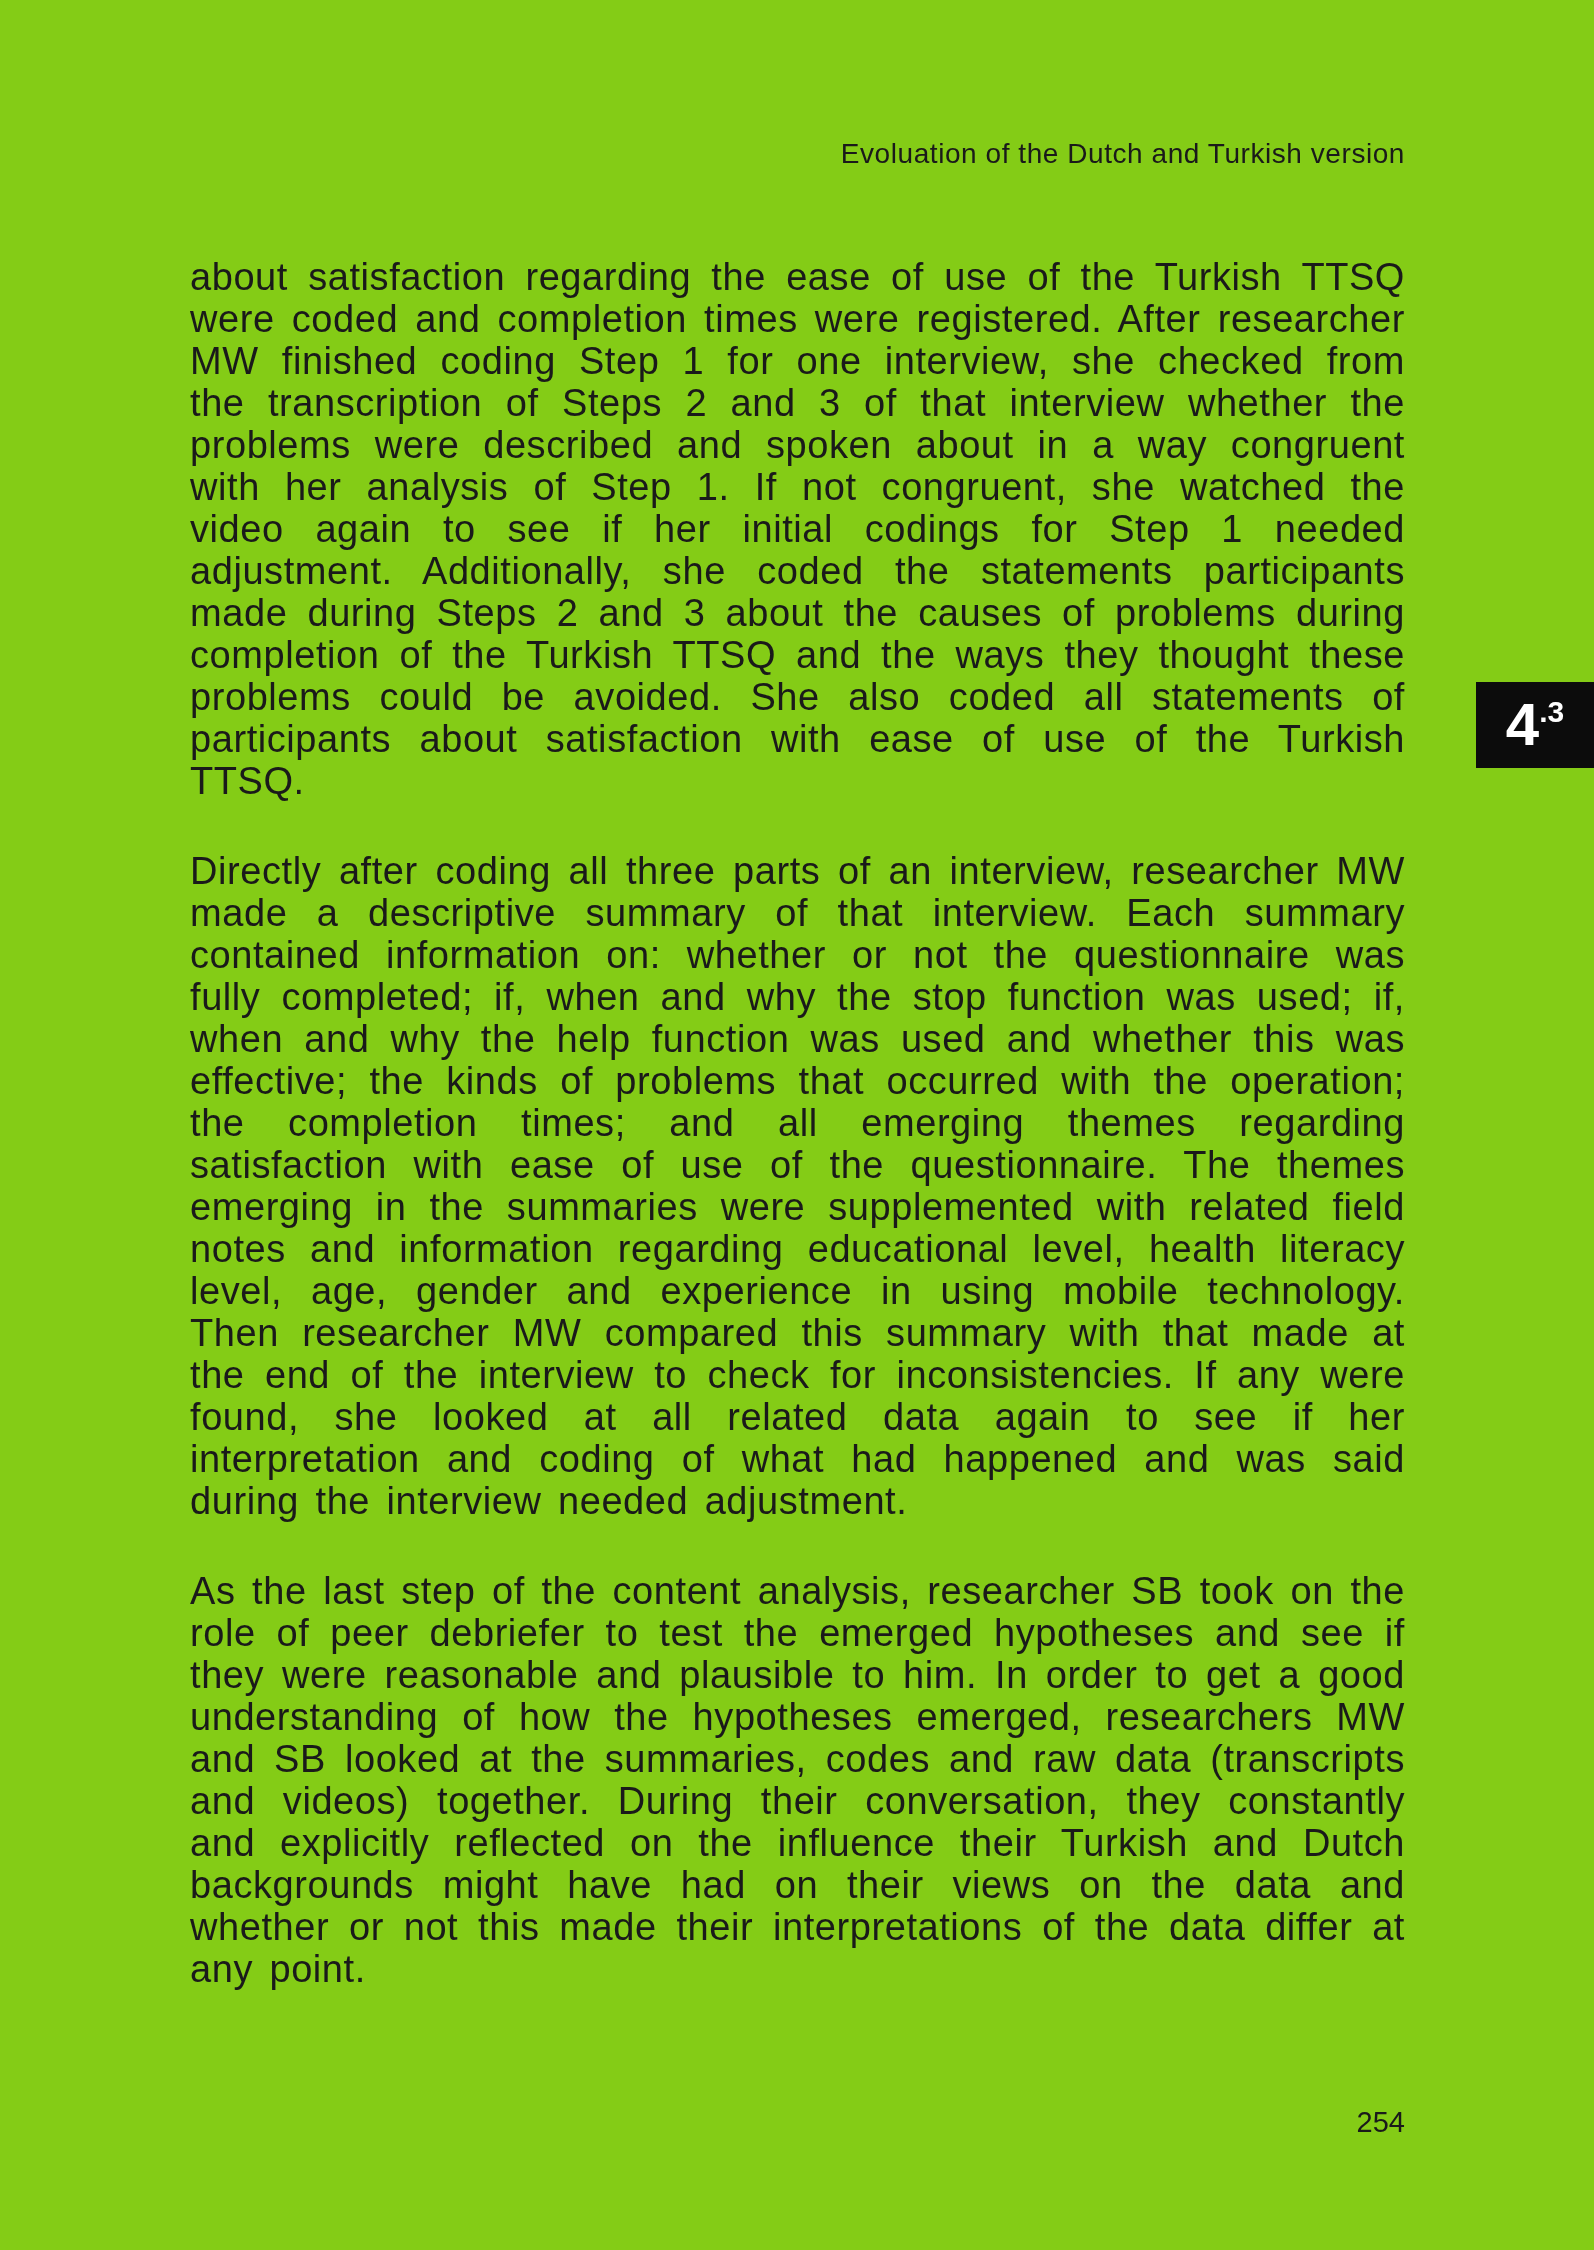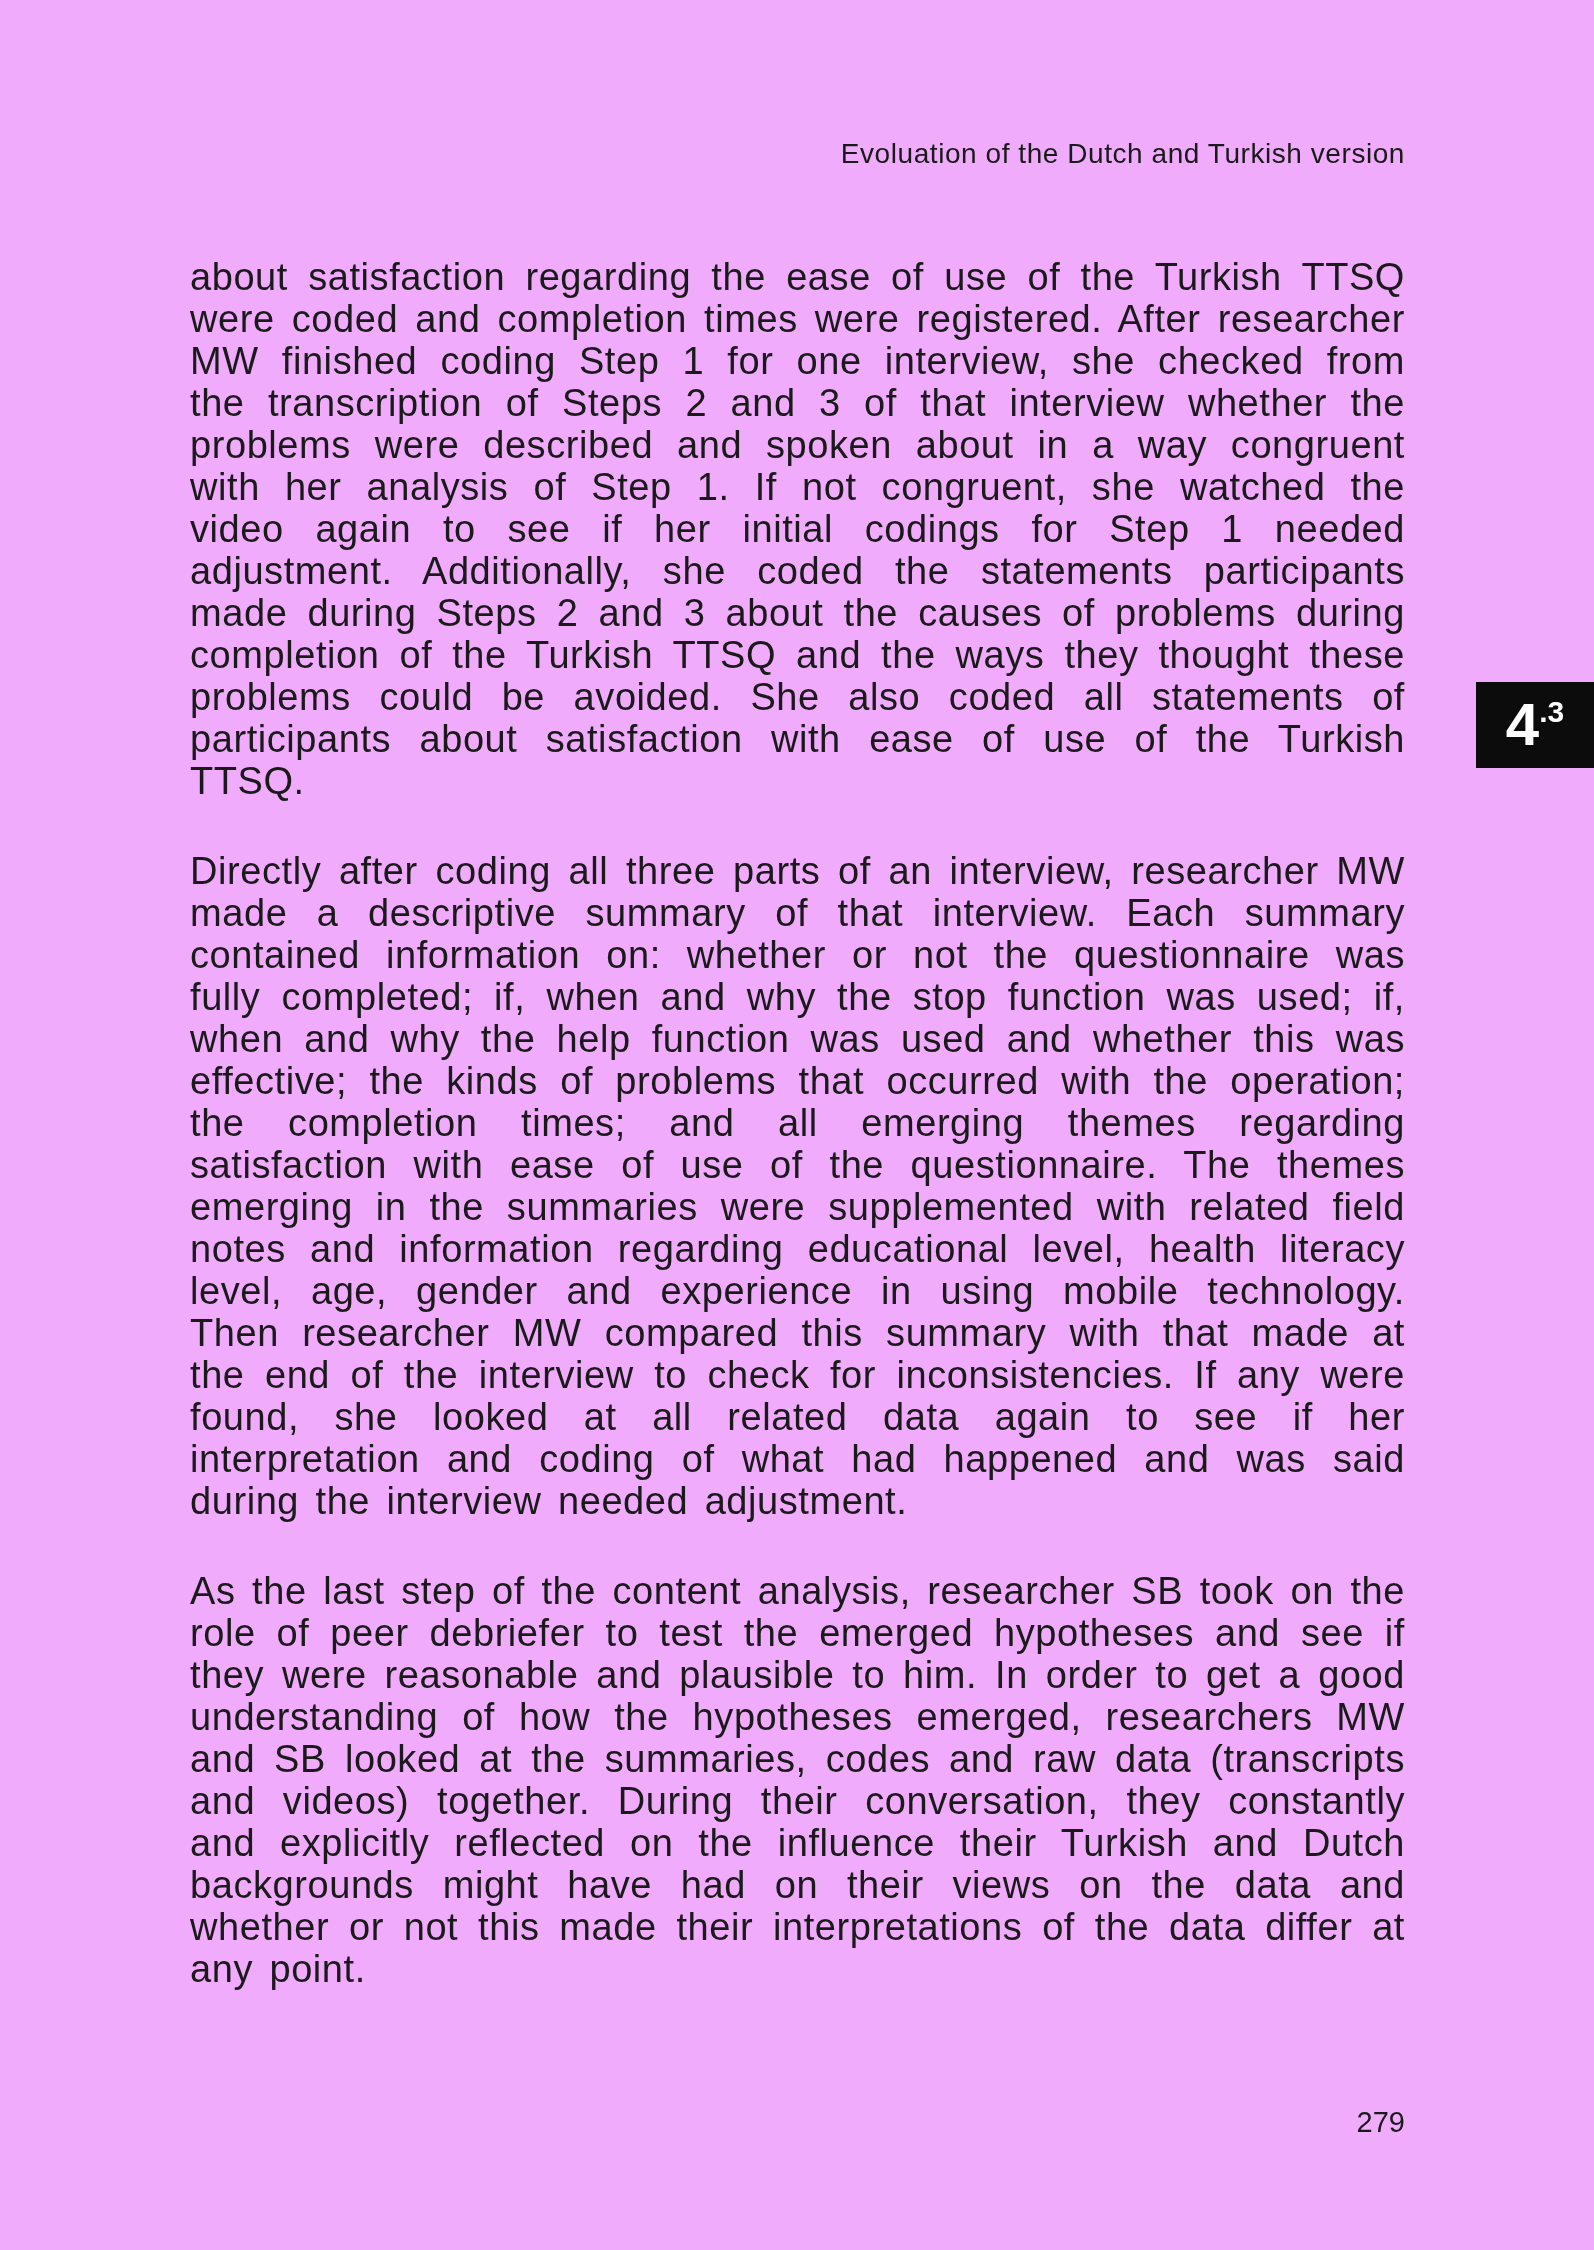--- a/index.html
+++ b/index.html
@@ -1,21 +1,21 @@
 <!DOCTYPE html>
 <html><head>
 <meta charset="utf-8">
 <style>
   * { margin: 0; padding: 0; box-sizing: border-box; }
   html, body { background: #ffffff; }
   .page {
     position: relative;
     width: 1594px;
     height: 2250px;
-    background: #f0abfc;
+    background: #84cc16;
     font-family: "Liberation Sans", sans-serif;
     color: #161616;
     overflow: hidden;
   }
   .running-head {
     position: absolute;
     top: 138px;
     left: 190px;
     width: 1215px;
     text-align: right;
@@ -80,15 +80,15 @@
     <p>about satisfaction regarding the ease of use of the Turkish TTSQ were coded and completion times were registered. After researcher MW finished coding Step 1 for one interview, she checked from the transcription of Steps 2 and 3 of that interview whether the problems were described and spoken about in a way congruent with her analysis of Step 1. If not congruent, she watched the video again to see if her initial codings for Step 1 needed adjustment. Additionally, she coded the statements participants made during Steps 2 and 3 about the causes of problems during completion of the Turkish TTSQ and the ways they thought these problems could be avoided. She also coded all statements of participants about satisfaction with ease of use of the Turkish TTSQ.</p>
     <p>Directly after coding all three parts of an interview, researcher MW made a descriptive summary of that interview. Each summary contained information on: whether or not the questionnaire was fully completed; if, when and why the stop function was used; if, when and why the help function was used and whether this was effective; the kinds of problems that occurred with the operation; the completion times; and all emerging themes regarding satisfaction with ease of use of the questionnaire. The themes emerging in the summaries were supplemented with related field notes and information regarding educational level, health literacy level, age, gender and experience in using mobile technology. Then researcher MW compared this summary with that made at the end of the interview to check for inconsistencies. If any were found, she looked at all related data again to see if her interpretation and coding of what had happened and was said during the interview needed adjustment.</p>
     <p>As the last step of the content analysis, researcher SB took on the role of peer debriefer to test the emerged hypotheses and see if they were reasonable and plausible to him. In order to get a good understanding of how the hypotheses emerged, researchers MW and SB looked at the summaries, codes and raw data (transcripts and videos) together. During their conversation, they constantly and explicitly reflected on the influence their Turkish and Dutch backgrounds might have had on their views on the data and whether or not this made their interpretations of the data differ at any point.</p>
   </div>
 
   <div class="chapter-tab">
     <span class="num">4</span>
       <span class="sub">.3</span>
   </div>
 
-  <div class="page-number">279</div>
+  <div class="page-number">254</div>
 
 </div>
 
 </body></html>

